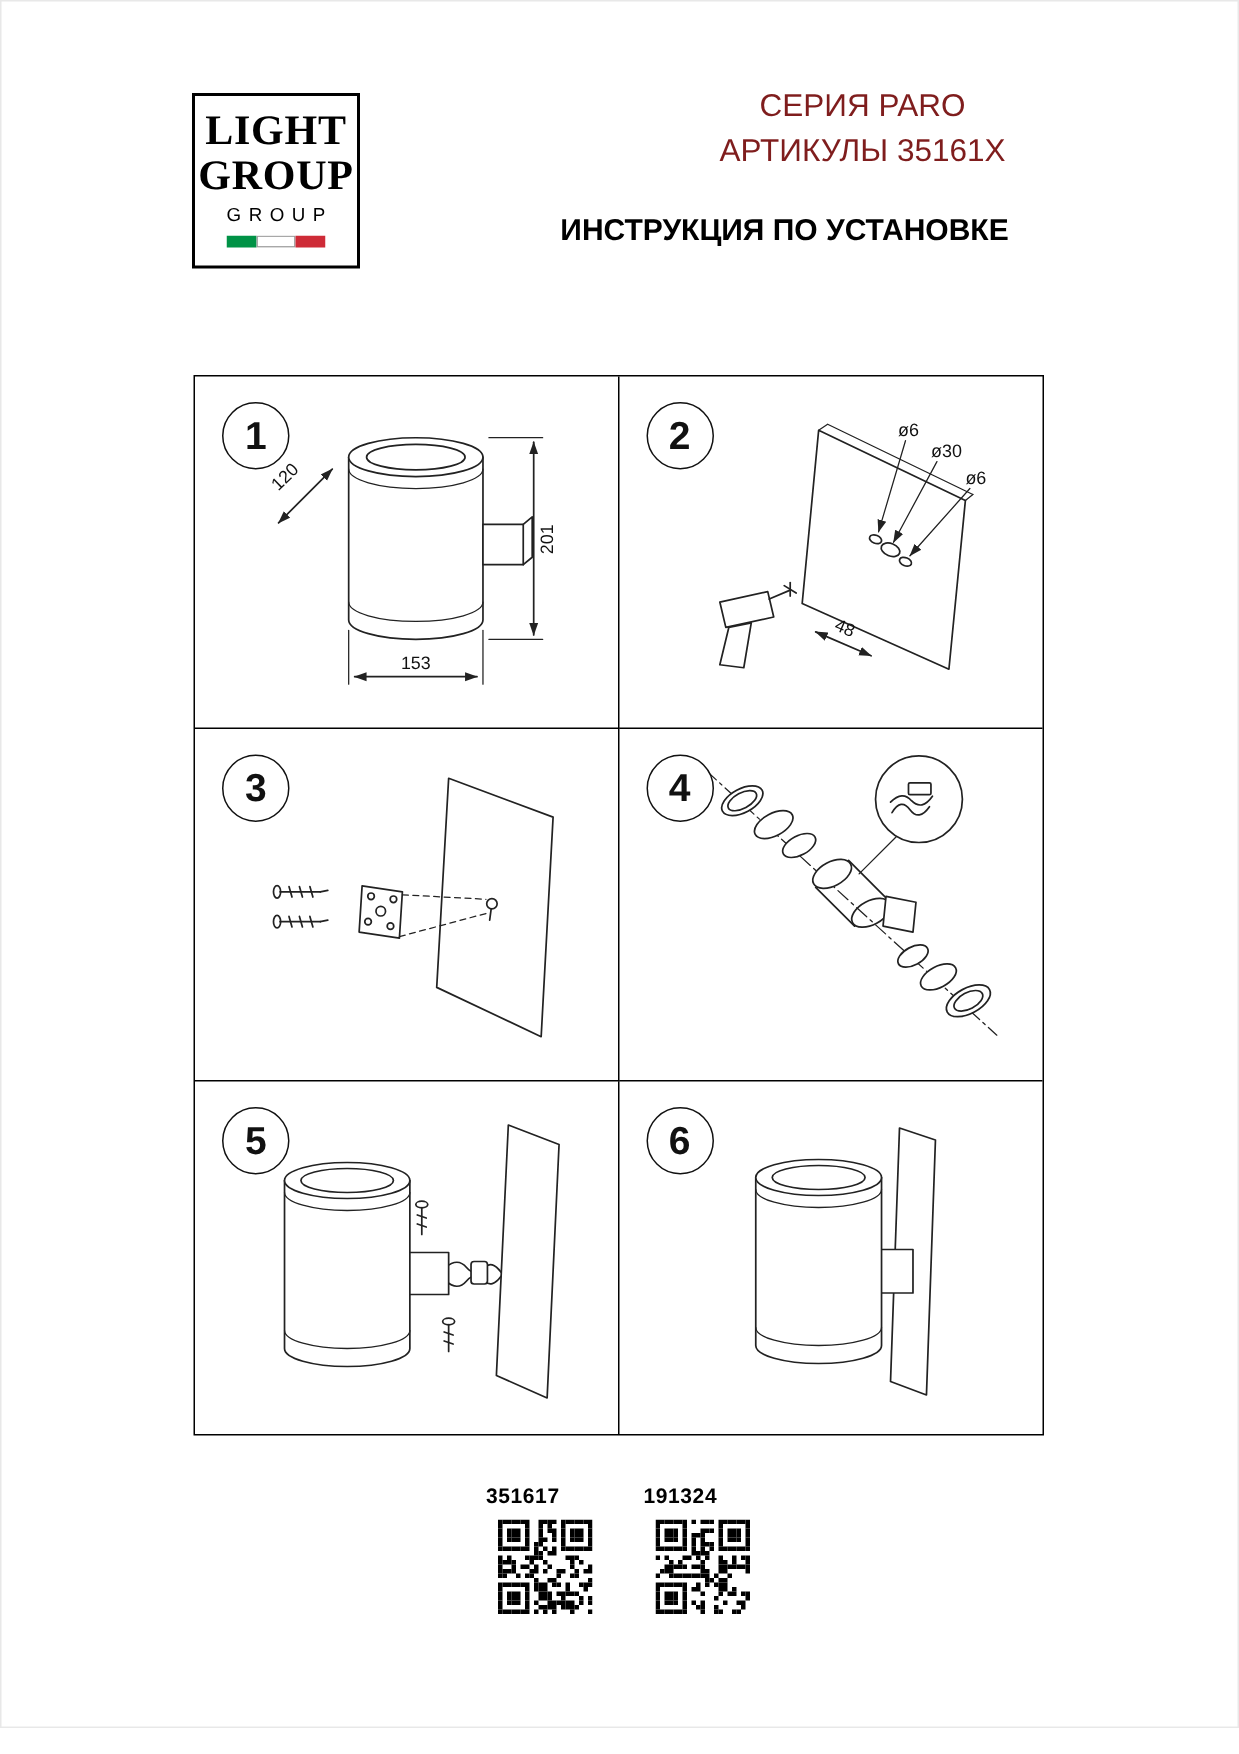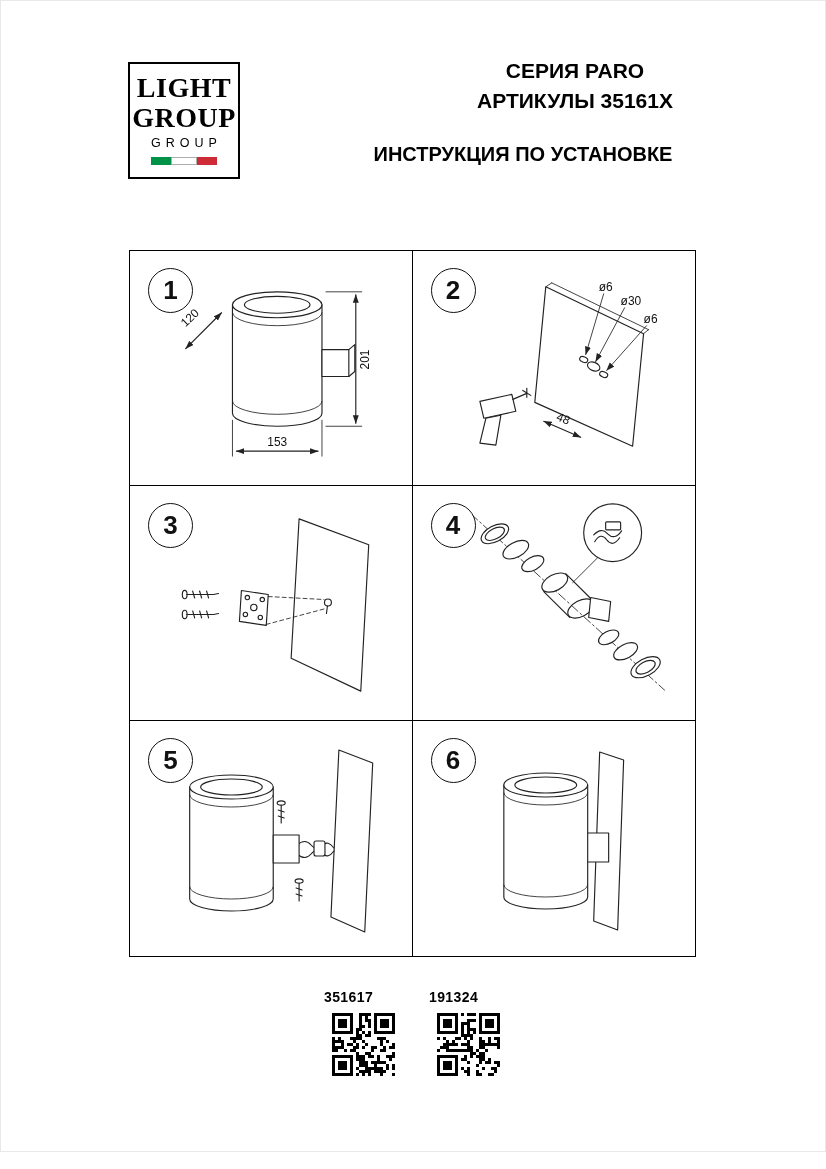--- a/index.html
+++ b/index.html
@@ -7,21 +7,21 @@
   body{font-family:"Liberation Sans","DejaVu Sans",sans-serif;color:#111}
   .page{position:relative;width:826px;height:1152px;background:#fff;overflow:hidden;outline:1px solid #e8e8e8;outline-offset:-1px}
 
   
   .logo-box{position:absolute;left:128px;top:62px;width:112px;height:117px;border:2px solid #000;text-align:center;padding-top:9px}
   .logo-word{font-family:"Liberation Serif","DejaVu Serif",serif;font-weight:700;font-size:28px;line-height:30px;letter-spacing:.5px;color:#000}
   .logo-group{font-size:12.5px;letter-spacing:5px;margin-top:3px;margin-left:5px;color:#000}
   .logo-flag{display:block;margin:7px auto 0}
 
   
-  .hdr-top{position:absolute;left:440px;top:56px;width:270px;text-align:center;font-weight:700;font-size:21px;line-height:30px;color:#000000}
+  .hdr-top{position:absolute;left:440px;top:56px;width:270px;text-align:center;font-weight:400;font-size:21px;line-height:30px;color:#7f1d1d}
   .hdr-main{position:absolute;left:317px;top:140px;width:412px;text-align:center;font-weight:700;font-size:20px;line-height:28px;color:#000}
 
   
   .grid{position:absolute;left:129px;top:250px;width:567px;height:707px;display:grid;grid-template-columns:1fr 1fr;grid-template-rows:1fr 1fr 1fr;border:1.3px solid #000;background:#fff}
   .cell{position:relative;border-right:1.3px solid #000;border-bottom:1.3px solid #000}
   .cell:nth-child(even){border-right:0}
   .cell:nth-child(5),.cell:nth-child(6){border-bottom:0}
   .badge{position:absolute;left:18px;top:17px;width:45px;height:45px;border:1.6px solid #111;border-radius:50%;display:flex;align-items:center;justify-content:center;font-size:26px;font-weight:700;background:#fff;z-index:2}
   .art{position:absolute;left:0;top:0;width:100%;height:100%}
   svg .ln{fill:none;stroke:#222;stroke-width:1.15;stroke-linecap:round;stroke-linejoin:round}

